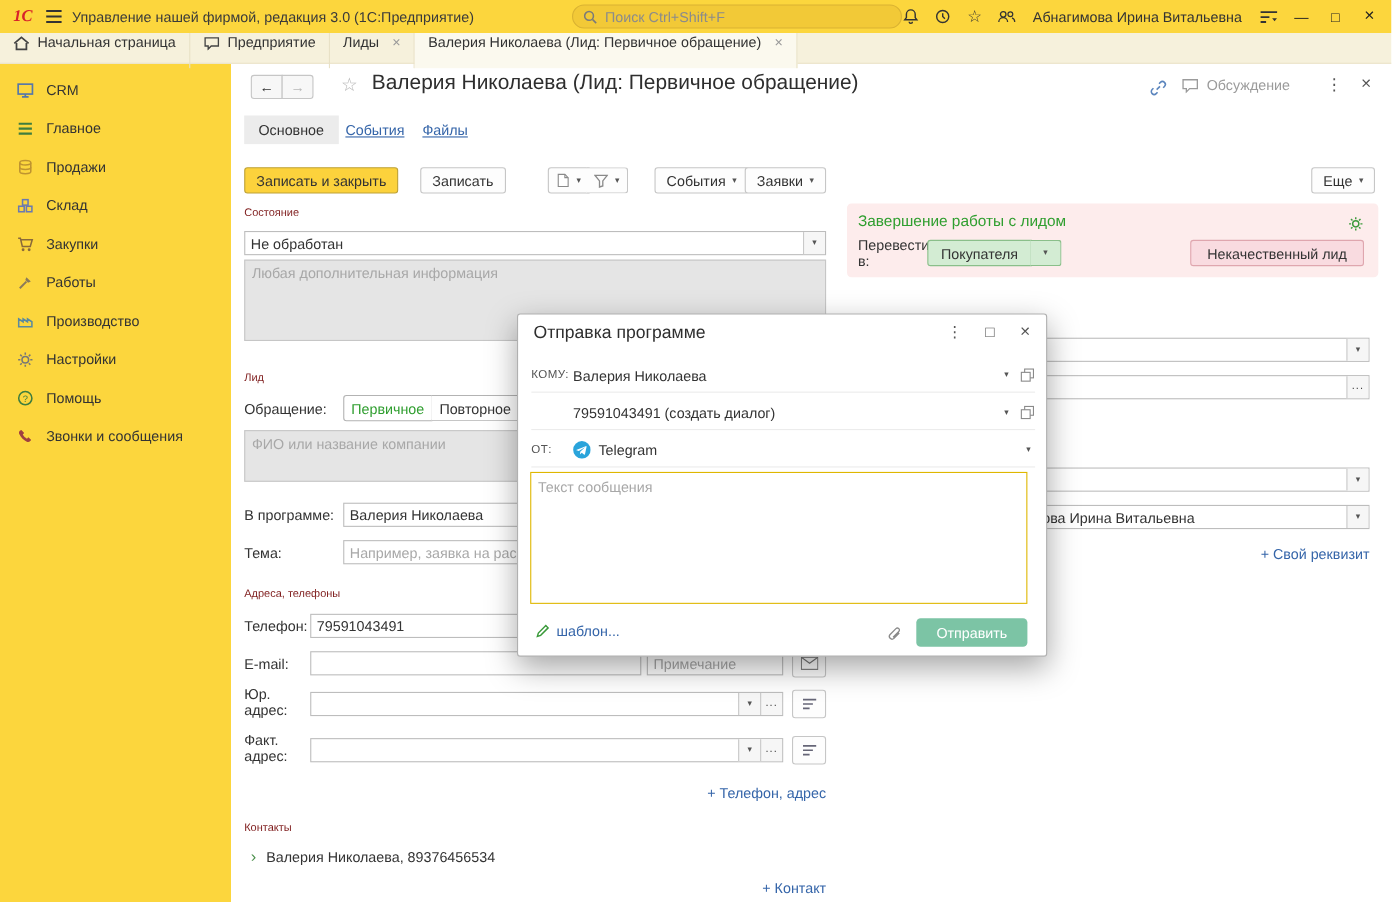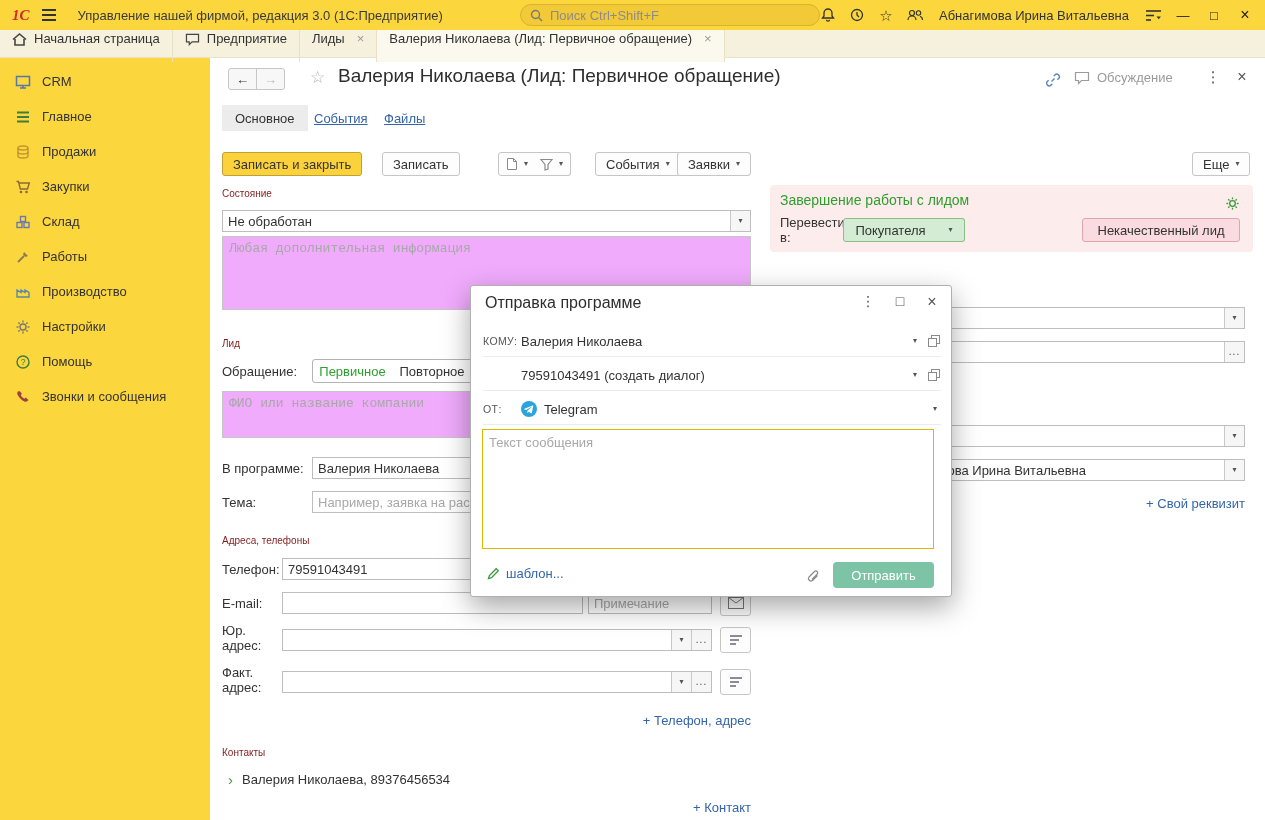--- a/index.html
+++ b/index.html
@@ -5,21 +5,21 @@
   *{margin:0;padding:0;box-sizing:border-box}
   html,body{width:1265px;height:820px}
   body{font-family:"Liberation Sans",sans-serif;font-size:13px;color:#333;background:#fff;overflow:hidden;position:relative}
   button{font-family:inherit;font-size:13px;color:#333}
   svg{display:block}
 
   
   .topbar{position:absolute;top:0;left:0;width:1265px;height:30px;background:#fcd63d;display:flex;align-items:center;padding:0 6px;z-index:20}
   .logo{color:#d8232a;font-weight:700;font-size:15px;font-family:"Liberation Serif",serif;font-style:italic;padding:0 6px;cursor:default}
   .ibtn{background:none;border:none;cursor:pointer;height:26px;min-width:26px;display:flex;align-items:center;justify-content:center}
-  .app-title{margin-left:16px;color:#3a3a3a;white-space:nowrap}
+  .app-title{margin-left:4px;color:#3a3a3a;white-space:nowrap}
   .search{position:absolute;left:520px;top:4px;width:300px;height:22px;border:1px solid #d9b232;background:#f2c937;border-radius:11px;display:flex;align-items:center;gap:7px;padding:0 9px;color:#8b8b8b;cursor:text}
   .top-right{margin-left:auto;display:flex;align-items:center;gap:3px}
   .user-name{margin:0 8px;white-space:nowrap;cursor:pointer}
   .winctl{width:28px;height:30px;display:flex;align-items:center;justify-content:center;cursor:pointer;color:#222;font-size:13px}
 
   
   .tabstrip{position:absolute;top:30px;left:0;width:1265px;height:28px;background:#f6f1dc;display:flex;z-index:19;border-bottom:1px solid #eae3c9}
   .wtab{display:flex;align-items:flex-end;gap:7px;padding:16px 12px;border-right:1px solid #e8e1c6;cursor:pointer;white-space:nowrap;color:#333}
   .wtab.active{background:#fbf9ee}
   .tclose{color:#999;font-size:13px;margin-left:5px;cursor:pointer}
@@ -36,21 +36,21 @@
   .navbtn{position:absolute;width:29px;height:22px;border:1px solid #c6c6c6;background:#f7f7f7;display:flex;align-items:center;justify-content:center;cursor:pointer;font-size:13px}
   .doc-title{position:absolute;font-size:19px;font-weight:normal;color:#2e2e2e;white-space:nowrap;cursor:default}
   .dtab{position:absolute;height:26px;display:flex;align-items:center;padding:0 13px;cursor:pointer}
   .dtab.active{background:#ececec;color:#333}
   .dtab.link{color:#3565a9;text-decoration:underline;padding:0}
   .btn{position:absolute;height:24px;border:1px solid #c6c6c6;border-radius:3px;background:#fdfdfd;padding:0 10px;color:#333;cursor:pointer;display:flex;align-items:center;gap:6px;white-space:nowrap}
   .btn.primary{background:#fcd23c;border-color:#bda137}
   .caret{font-size:8px;color:#555;line-height:1}
   .tfield{position:absolute;border:1px solid #bdbdbd;height:22px;padding:0 5px;font-size:13px;font-family:inherit;color:#333;background:#fff;outline:none}
   input::placeholder,textarea::placeholder{color:#a8a8a8;opacity:1}
-  .tarea{position:absolute;border:1px solid #c6c6c6;padding:4px 6px;font-size:13px;font-family:Liberation Mono, monospace;color:#333;resize:none;outline:none;background:#f0abfc}
+  .tarea{position:absolute;border:1px solid #c6c6c6;padding:4px 6px;font-size:13px;font-family:Liberation Sans, sans-serif;color:#333;resize:none;outline:none;background:#e5e5e5}
   .cfield{position:absolute;height:22px;border:1px solid #bdbdbd;background:#fff;display:flex;align-items:stretch}
   .cfield .val{flex:1;display:flex;align-items:center;padding:0 5px;white-space:nowrap;overflow:hidden}
   .sqbtn{width:20px;border-left:1px solid #c9c9c9;background:#f6f6f6;display:flex;align-items:center;justify-content:center;color:#444;cursor:pointer;font-size:11px}
   .tgl{position:absolute;height:24px;border:1px solid #b3b3b3;background:#fff;display:flex;align-items:center;justify-content:center;cursor:pointer}
   .dots{font-size:10px;letter-spacing:1px;line-height:1}
 
   
   .panel{position:absolute;left:560px;top:127px;width:483px;height:67px;background:#fdecec;border-radius:4px}
   .pbtn{position:absolute;height:24px;border-radius:3px;display:flex;align-items:center;justify-content:center;cursor:pointer}
 
@@ -172,35 +172,35 @@
   <div class="snav">
     <svg width="16" height="16" viewBox="0 0 16 16">
         <ellipse cx="8" cy="4" rx="5" ry="2" fill="none" stroke="#bf9430" stroke-width="1.4"></ellipse>
         <path d="M3 4v8c0 1.1 2.2 2 5 2s5-.9 5-2V4" fill="none" stroke="#bf9430" stroke-width="1.4"></path>
         <path d="M3 8c0 1.1 2.2 2 5 2s5-.9 5-2" fill="none" stroke="#bf9430" stroke-width="1.4"></path>
       </svg>
     <span>Продажи</span>
   </div>
   <div class="snav">
     <svg width="16" height="16" viewBox="0 0 16 16">
-        <path d="M1.5 2.5h2l1.8 7.5h7.2l1.8-6H4" fill="none" stroke="#8a6a3a" stroke-width="1.4"></path>
-        <circle cx="6" cy="13" r="1.3" fill="#8a6a3a"></circle>
-        <circle cx="11.5" cy="13" r="1.3" fill="#8a6a3a"></circle>
-      </svg>
-    <span>Закупки</span>
-  </div>
-  <div class="snav">
-    <svg width="16" height="16" viewBox="0 0 16 16">
         <g fill="none" stroke="#6a7ab0" stroke-width="1.4">
           <rect x="2" y="8.5" width="5" height="5"></rect>
           <rect x="9" y="8.5" width="5" height="5"></rect>
           <rect x="5.5" y="2.5" width="5" height="5"></rect>
         </g>
       </svg>
     <span>Склад</span>
+  </div>
+  <div class="snav">
+    <svg width="16" height="16" viewBox="0 0 16 16">
+        <path d="M1.5 2.5h2l1.8 7.5h7.2l1.8-6H4" fill="none" stroke="#8a6a3a" stroke-width="1.4"></path>
+        <circle cx="6" cy="13" r="1.3" fill="#8a6a3a"></circle>
+        <circle cx="11.5" cy="13" r="1.3" fill="#8a6a3a"></circle>
+      </svg>
+    <span>Закупки</span>
   </div>
   <div class="snav">
     <svg width="16" height="16" viewBox="0 0 16 16">
         <path d="M3 13l6-6" stroke="#8a7a5a" stroke-width="1.8"></path>
         <path d="M9 3l4 4-2.5 1L8 5.5z" fill="#8a7a5a"></path>
       </svg>
     <span>Работы</span>
   </div>
   <div class="snav">
     <svg width="16" height="16" viewBox="0 0 16 16">

